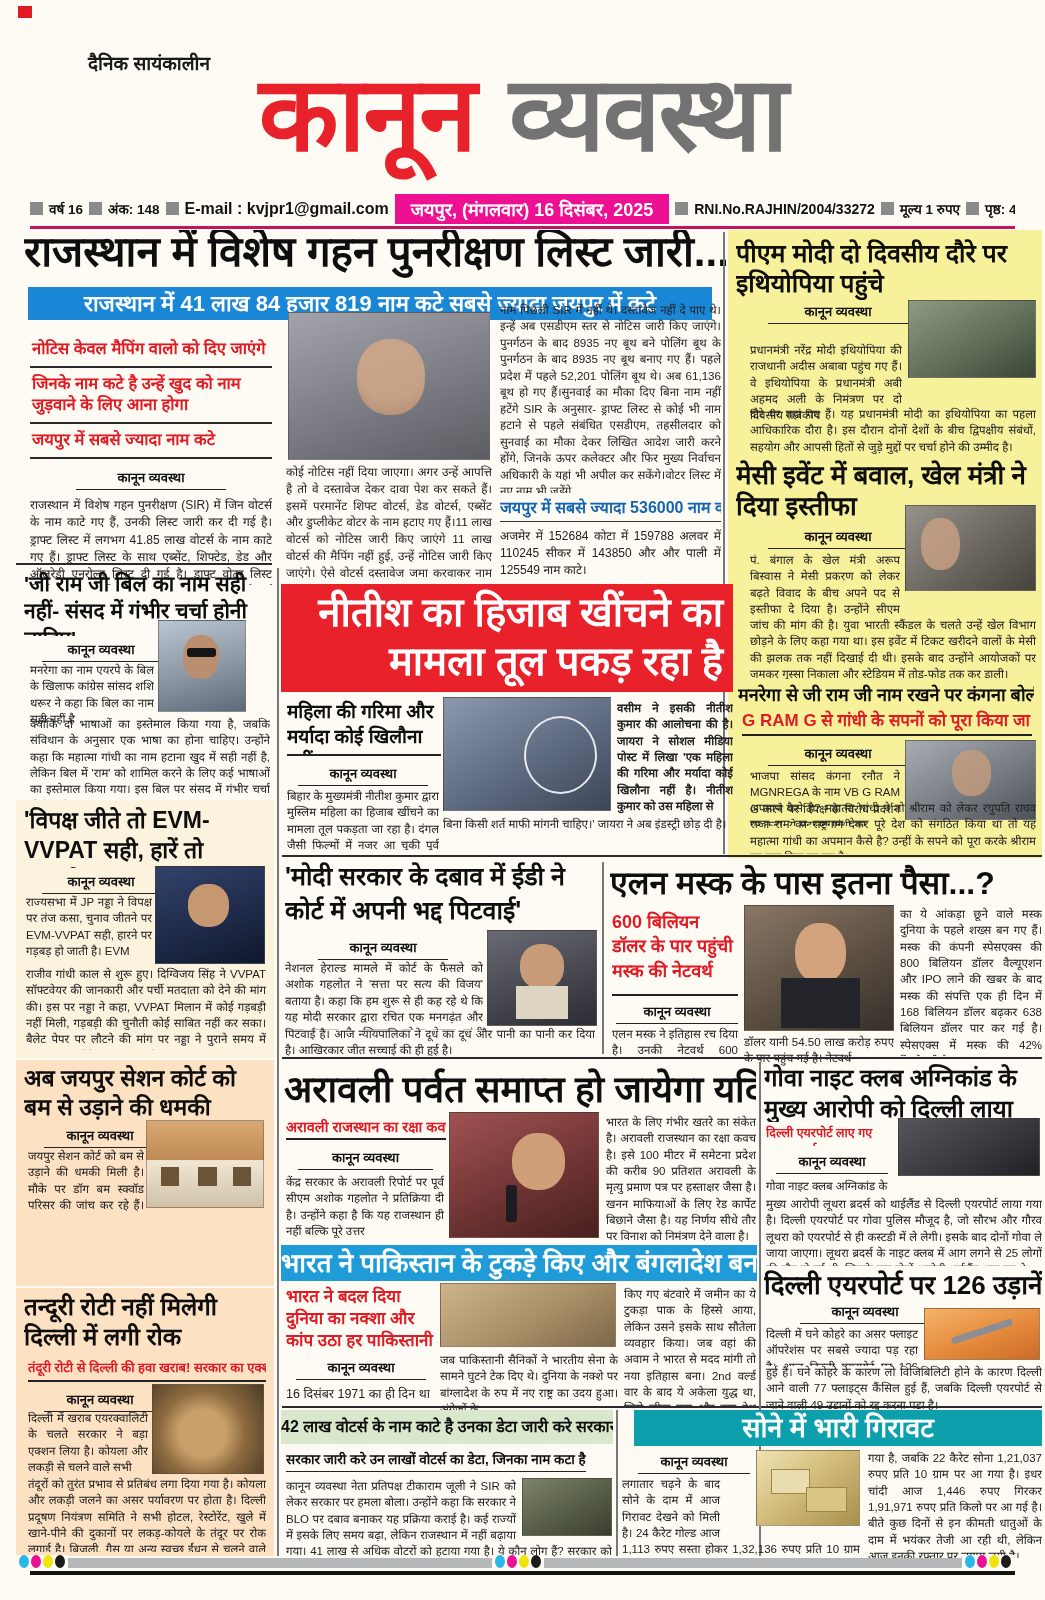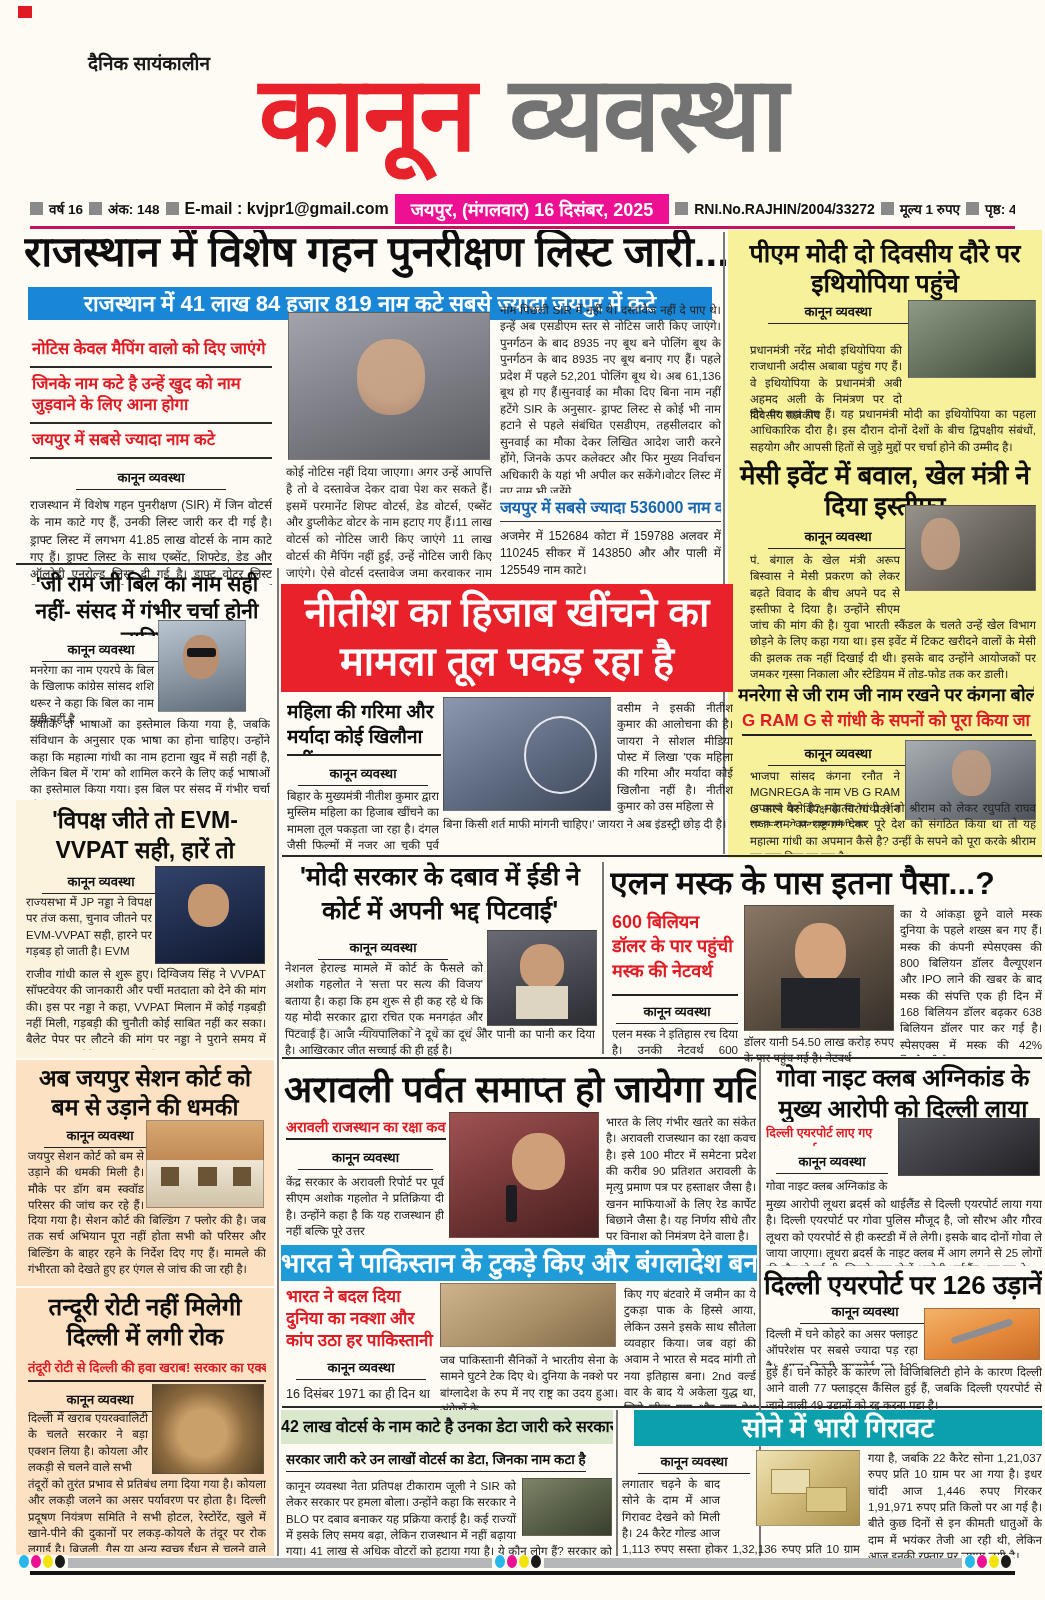--- a/index.html
+++ b/index.html
@@ -1,21 +1,21 @@
 <!DOCTYPE html>
 <html><head>
 <meta charset="utf-8">
 <style>
   * { margin:0; padding:0; box-sizing:border-box; }
   html,body { background:#d8d8d8; }
   #page { position:relative; width:1045px; height:1600px; margin:0 auto; background:#fdfbf4;
           font-family:"Liberation Sans","DejaVu Sans",sans-serif; overflow:hidden; color:#1a1a1a; }
   .abs { position:absolute; }
   .hl { font-weight:900; color:#0e0e0e; }
-  .center { text-align:center; }
+  .center { text-align:left; }
   .body-text { font-size:11.5px; line-height:1.42; text-align:justify; color:#222; overflow:hidden; }
   .byline { font-weight:bold; font-size:13px; text-align:center; color:#111;
             border-bottom:1.6px solid #222; padding-bottom:3px; overflow:hidden; white-space:nowrap; }
   .rule { background:#2a2a2a; }
   .vrule { background:#777; width:1.5px; }
   .ph { border:1px solid rgba(90,80,70,.45); }
   .sq { width:13px; height:13px; background:#8a8a8a; display:inline-block; flex:none; }
   .lead-point { color:#e01b24; font-weight:bold; font-size:16.5px; line-height:1.28;
                 border-bottom:2px solid #2a2a2a; padding:5px 2px 7px; }
   .banner { color:#fff; font-weight:900; text-align:center; overflow:hidden; }
@@ -119,38 +119,37 @@
 
   <div class="abs" style="left:16px;top:1060px;width:258px;height:226px;background:#fce1c2;"></div>
   <div class="abs hl center" style="left:24px;top:1064px;width:242px;height:58px;font-size:23px;line-height:1.25;overflow:hidden;">अब जयपुर सेशन कोर्ट को बम से उड़ाने की धमकी</div>
   <div class="abs byline" style="left:44px;top:1126px;width:112px;">कानून व्यवस्था</div>
   <div class="abs ph" style="left:146px;top:1120px;width:118px;height:88px;background:linear-gradient(180deg,#d8a772 0%,#c08a55 45%,#f0e6d4 46%,#cfc2a8 100%);">
     <div style="position:absolute;left:12%;top:54%;width:16%;height:22%;background:#6b5336;"></div>
     <div style="position:absolute;left:44%;top:54%;width:16%;height:22%;background:#6b5336;"></div>
     <div style="position:absolute;left:74%;top:54%;width:16%;height:22%;background:#6b5336;"></div>
   </div>
   <div class="abs body-text" style="left:28px;top:1148px;width:116px;height:64px;">जयपुर सेशन कोर्ट को बम से उड़ाने की धमकी मिली है। मौके पर डॉग बम स्क्वॉड परिसर की जांच कर रहे हैं। पूरे परिसर को खाली करा</div>
-  <div class="abs body-text" style="left:28px;top:1212px;width:238px;height:66px;">दिया गया है। सेशन कोर्ट की बिल्डिंग 7 फ्लोर की है। जब तक सर्च अभियान पूरा नहीं होता सभी को परिसर और बिल्डिंग के बाहर रहने के निर्देश दिए गए हैं। मामले की गंभीरता को देखते हुए हर एंगल से जांच की जा रही है।</div>
 
   <div class="abs" style="left:16px;top:1288px;width:258px;height:268px;background:#fce1c2;"></div>
   <div class="abs hl center" style="left:24px;top:1292px;width:242px;height:64px;font-size:24px;line-height:1.25;overflow:hidden;">तन्दूरी रोटी नहीं मिलेगी दिल्ली में लगी रोक</div>
   <div class="abs subhead-red center" style="left:28px;top:1358px;width:238px;height:24px;font-size:13px;white-space:nowrap;">तंदूरी रोटी से दिल्ली की हवा खराब! सरकार का एक्शन</div>
   <div class="abs byline" style="left:44px;top:1390px;width:112px;">कानून व्यवस्था</div>
   <div class="abs ph" style="left:152px;top:1384px;width:112px;height:90px;background:radial-gradient(circle at 45% 55%,#caa06a 0 30%,#8c6a3f 55%,#4a3a24 100%);"></div>
   <div class="abs body-text" style="left:28px;top:1410px;width:120px;height:66px;">दिल्ली में खराब एयरक्वालिटी के चलते सरकार ने बड़ा एक्शन लिया है। कोयला और लकड़ी से चलने वाले सभी</div>
   <div class="abs body-text" style="left:28px;top:1476px;width:238px;height:76px;">तंदूरों को तुरंत प्रभाव से प्रतिबंध लगा दिया गया है। कोयला और लकड़ी जलने का असर पर्यावरण पर होता है। दिल्ली प्रदूषण नियंत्रण समिति ने सभी होटल, रेस्टोरेंट, खुले में खाने-पीने की दुकानों पर लकड़-कोयले के तंदूर पर रोक लगाई है। बिजली, गैस या अन्य स्वच्छ ईंधन से चलने वाले तंदूर यूज किए जा सकते हैं।</div>
 
-  <div class="abs banner" style="left:281px;top:584px;width:452px;height:108px;background:#e8212a;font-size:40px;line-height:1.22;padding:4px 10px;">नीतीश का हिजाब खींचने का मामला तूल पकड़ रहा है</div>
+  <div class="abs banner" style="left:281px;top:584px;width:452px;height:108px;background:#e8212a;font-size:40px;line-height:1.22;padding:4px 10px;text-align:right;">नीतीश का हिजाब खींचने का मामला तूल पकड़ रहा है</div>
   <div class="abs hl" style="left:287px;top:700px;width:154px;height:56px;font-size:19px;line-height:1.3;border-bottom:2px solid #222;overflow:hidden;">महिला की गरिमा और मर्यादा कोई खिलौना नहीं</div>
   <div class="abs byline" style="left:298px;top:764px;width:130px;">कानून व्यवस्था</div>
   <div class="abs ph" style="left:443px;top:697px;width:168px;height:114px;background:linear-gradient(150deg,#8b98ad 0%,#5e6a80 55%,#3c4658 100%);">
     <div style="position:absolute;left:48%;top:16%;width:44%;height:70%;border:2px solid #e8e8ee;border-radius:50%;"></div>
   </div>
   <div class="abs body-text" style="left:287px;top:788px;width:152px;height:62px;">बिहार के मुख्यमंत्री नीतीश कुमार द्वारा मुस्लिम महिला का हिजाब खींचने का मामला तूल पकड़ता जा रहा है। दंगल जैसी फिल्मों में नजर आ चुकी पूर्व एक्ट्रेस जायरा</div>
-  <div class="abs body-text" style="left:617px;top:700px;width:116px;height:114px;">वसीम ने इसकी नीतीश कुमार की आलोचना की है। जायरा ने सोशल मीडिया पोस्ट में लिखा 'एक महिला की गरिमा और मर्यादा कोई खिलौना नहीं है। नीतीश कुमार को उस महिला से</div>
+  <div class="abs body-text" style="left:617px;top:700px;width:116px;height:114px;font-weight:bold;">वसीम ने इसकी नीतीश कुमार की आलोचना की है। जायरा ने सोशल मीडिया पोस्ट में लिखा 'एक महिला की गरिमा और मर्यादा कोई खिलौना नहीं है। नीतीश कुमार को उस महिला से</div>
   <div class="abs body-text" style="left:443px;top:816px;width:290px;height:34px;">बिना किसी शर्त माफी मांगनी चाहिए।' जायरा ने अब इंडस्ट्री छोड़ दी है।</div>
 
   <div class="abs rule" style="left:282px;top:855px;width:760px;height:1.5px;"></div>
 
   <div class="abs hl center" style="left:285px;top:860px;width:310px;height:74px;font-size:25px;line-height:1.35;overflow:hidden;">'मोदी सरकार के दबाव में ईडी ने कोर्ट में अपनी भद्द पिटवाई'</div>
   <div class="abs byline" style="left:318px;top:938px;width:130px;">कानून व्यवस्था</div>
   <div class="abs ph" style="left:487px;top:930px;width:110px;height:96px;background:linear-gradient(160deg,#6a6a74 0%,#44444d 60%,#2c2c33 100%);">
     <div style="position:absolute;left:30%;top:14%;width:40%;height:48%;border-radius:46%;background:#c89c78;"></div>
     <div style="position:absolute;left:26%;top:58%;width:48%;height:36%;background:#ded4c2;"></div>
   </div>

